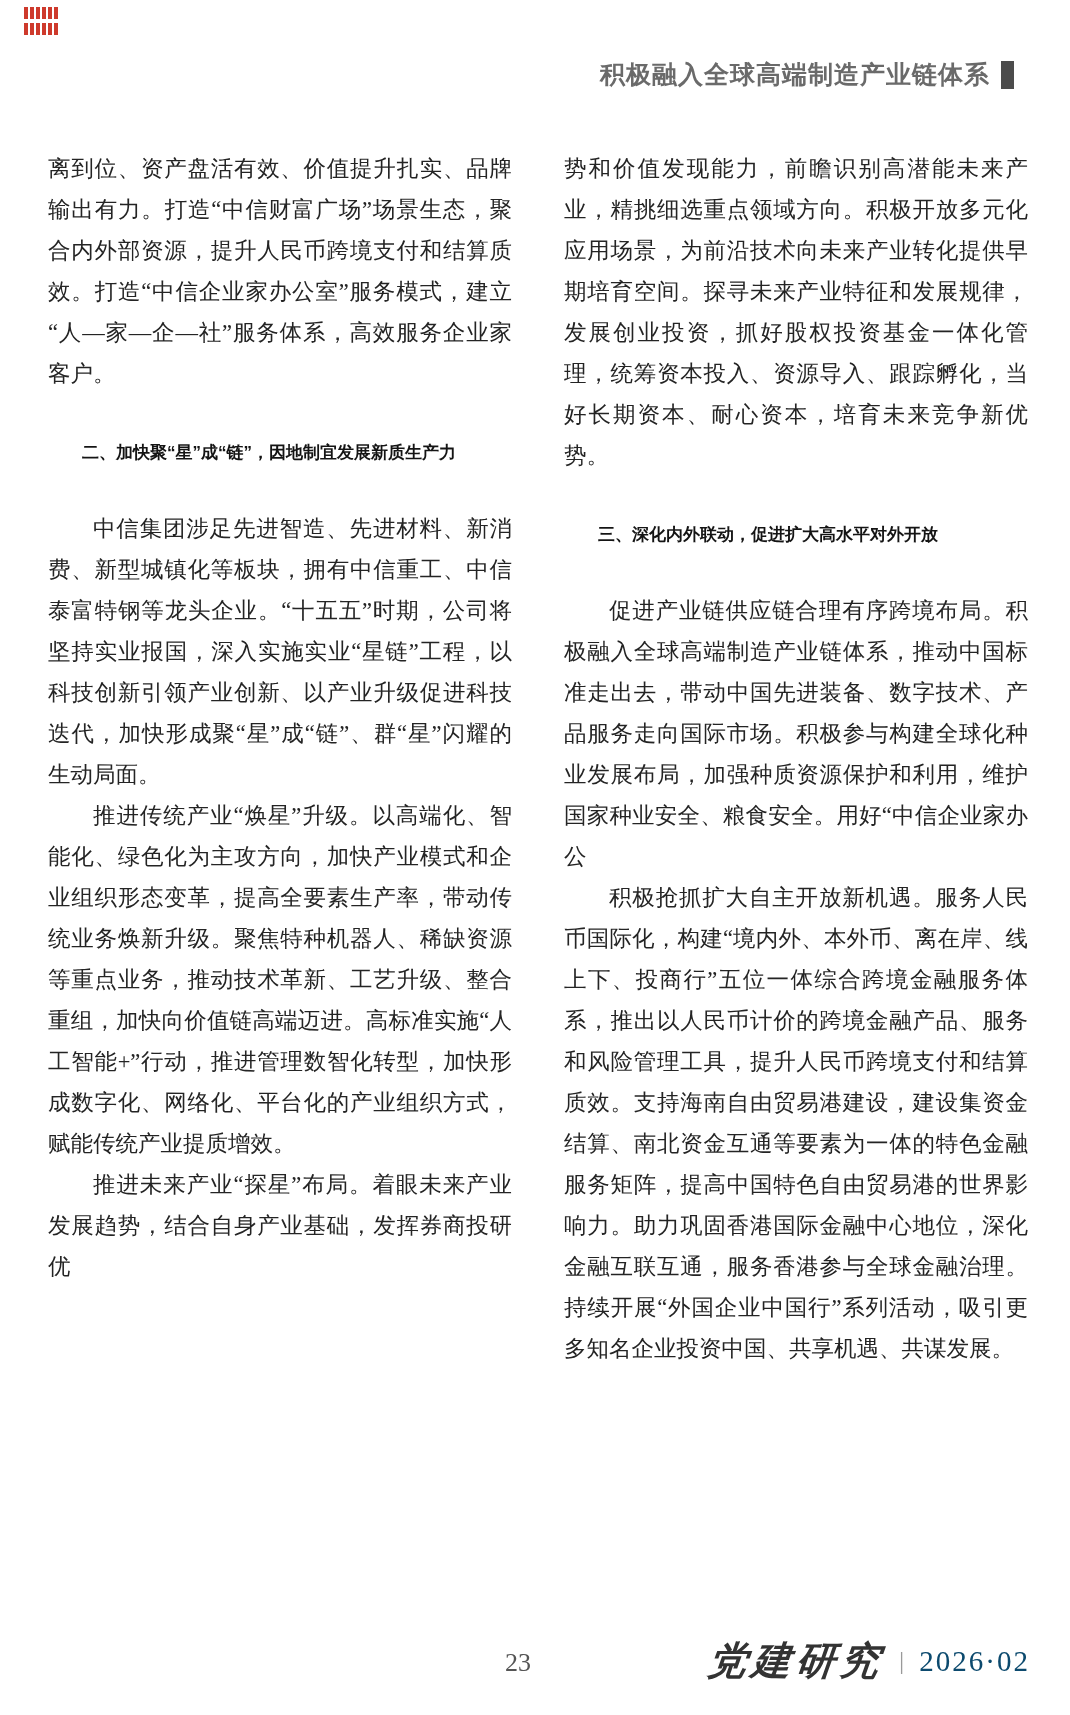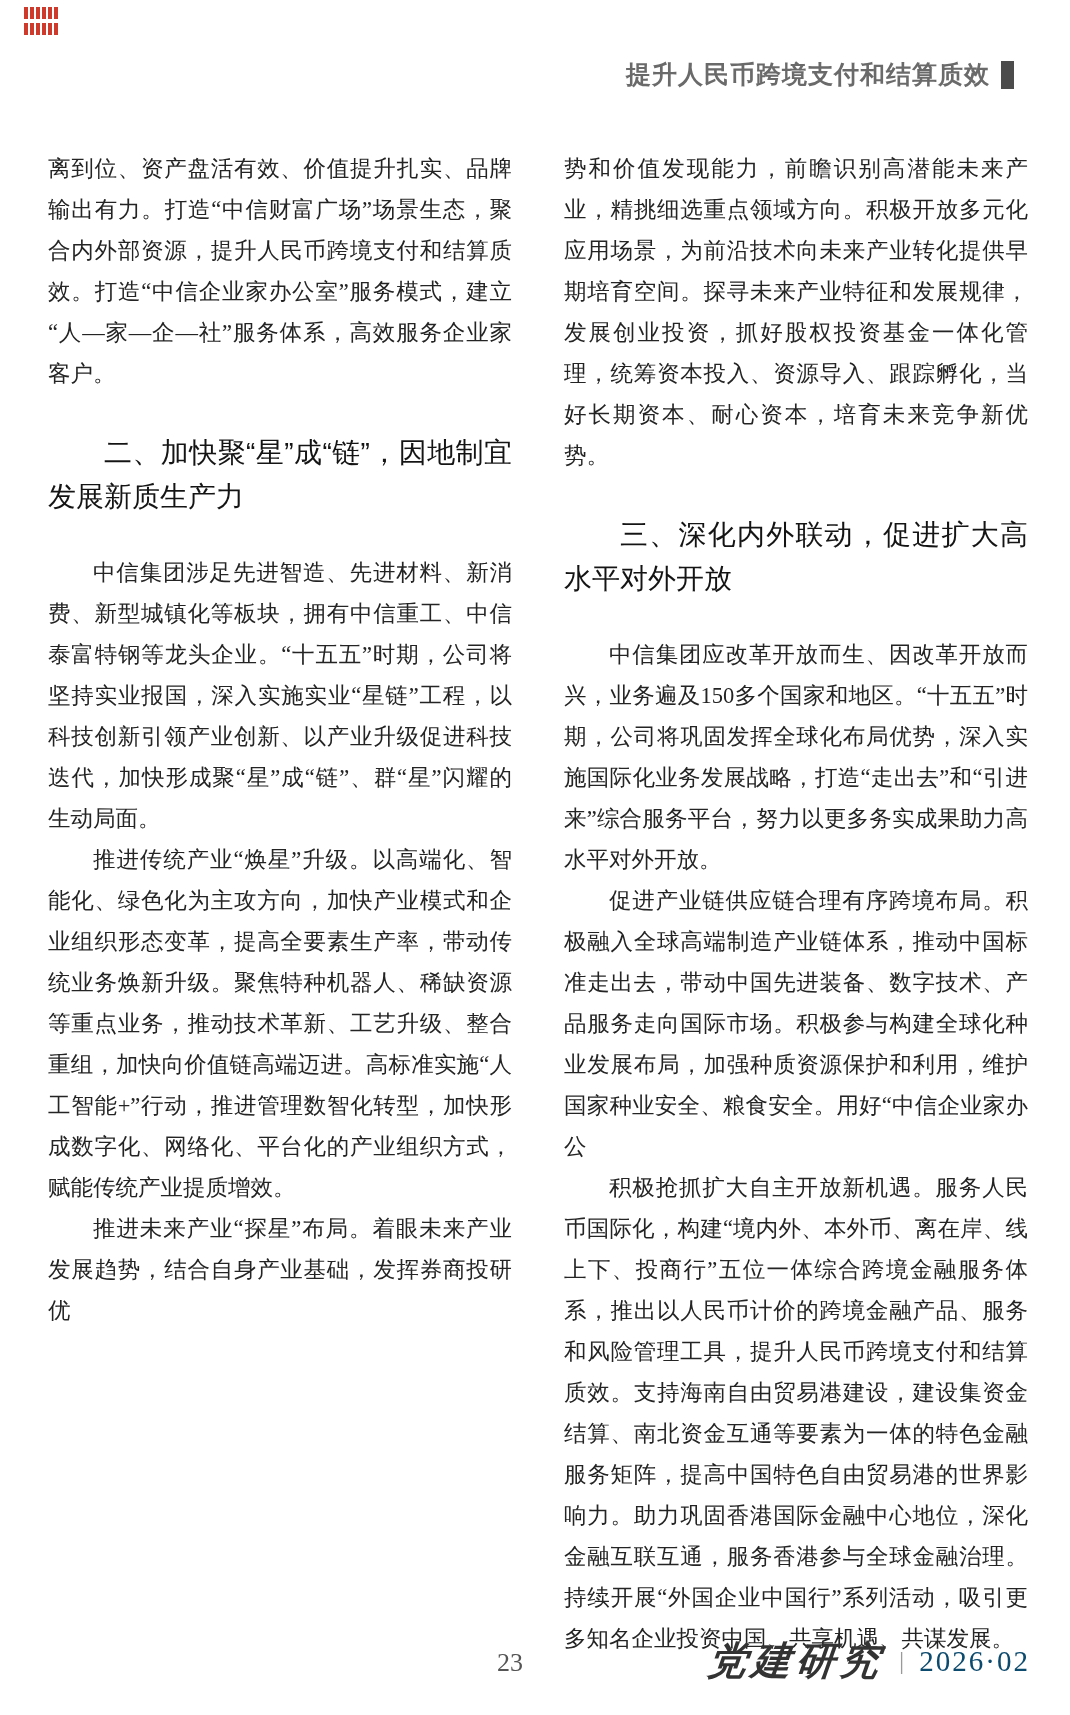--- a/index.html
+++ b/index.html
@@ -36,29 +36,30 @@
   .para,.para-continued{
     margin:0;
     font-size:22.5px;line-height:41px;color:#242424;
     text-align:justify;text-justify:inter-ideograph;
     word-break:break-all;
   }
   .para{text-indent:2em;}
   .section-heading{
     margin:37px 0 33px 0;
     font-family:"Liberation Sans","DejaVu Sans",sans-serif;
-    font-weight:400;font-size:28px;line-height:44px;color:#141414;
+    font-weight:700;font-size:17px;line-height:44px;color:#141414;
     text-indent:2em;text-align:justify;word-break:break-all;
   }
   
   .page-number{
     position:absolute;left:0;width:1020px;top:1648px;
     text-align:center;
     font-size:26px;color:#555555;
     font-family:"Liberation Serif","DejaVu Serif",serif;
+    padding-left:8px;
   }
   .footer-journal{
     position:absolute;right:40px;top:1630px;height:62px;
     display:flex;align-items:center;gap:15px;
   }
   .journal-name{
     font-family:"DejaVu Serif","Liberation Serif",serif;
     font-style:italic;font-weight:700;
     font-size:39px;color:#333333;letter-spacing:5px;
     transform:skewX(-6deg);
@@ -76,38 +77,37 @@
 <body>
 
 <div class="page">
 
   <div class="corner-marks">
     <div class="mark-row"></div>
     <div class="mark-row"></div>
   </div>
 
   <div class="page-header">
-    <span class="header-title">提升人民币跨境支付和结算质效</span>
+    <span class="header-title">积极融入全球高端制造产业链体系</span>
     <span class="header-marker"></span>
   </div>
 
   <div class="columns">
 
     <div class="column">
       <p class="para-continued">离到位、资产盘活有效、价值提升扎实、品牌输出有力。打造“中信财富广场”场景生态，聚合内外部资源，提升人民币跨境支付和结算质效。打造“中信企业家办公室”服务模式，建立“人—家—企—社”服务体系，高效服务企业家客户。</p>
       <h2 class="section-heading">二、加快聚“星”成“链”，因地制宜发展新质生产力</h2>
       <p class="para">中信集团涉足先进智造、先进材料、新消费、新型城镇化等板块，拥有中信重工、中信泰富特钢等龙头企业。“十五五”时期，公司将坚持实业报国，深入实施实业“星链”工程，以科技创新引领产业创新、以产业升级促进科技迭代，加快形成聚“星”成“链”、群“星”闪耀的生动局面。</p>
       <p class="para">推进传统产业“焕星”升级。以高端化、智能化、绿色化为主攻方向，加快产业模式和企业组织形态变革，提高全要素生产率，带动传统业务焕新升级。聚焦特种机器人、稀缺资源等重点业务，推动技术革新、工艺升级、整合重组，加快向价值链高端迈进。高标准实施“人工智能+”行动，推进管理数智化转型，加快形成数字化、网络化、平台化的产业组织方式，赋能传统产业提质增效。</p>
       <p class="para">推进未来产业“探星”布局。着眼未来产业发展趋势，结合自身产业基础，发挥券商投研优</p>
     </div>
 
     <div class="column">
       <p class="para-continued">势和价值发现能力，前瞻识别高潜能未来产业，精挑细选重点领域方向。积极开放多元化应用场景，为前沿技术向未来产业转化提供早期培育空间。探寻未来产业特征和发展规律，发展创业投资，抓好股权投资基金一体化管理，统筹资本投入、资源导入、跟踪孵化，当好长期资本、耐心资本，培育未来竞争新优势。</p>
       <h2 class="section-heading">三、深化内外联动，促进扩大高水平对外开放</h2>
-      <p class="para">中信集团应改革开放而生、因改革开放而兴，业务遍及150多个国家和地区。“十五五”时期，公司将巩固发挥全球化布局优势，深入实施国际化业务发展战略，打造“走出去”和“引进来”综合服务平台，努力以更多务实成果助力高水平对外开放。</p>
       <p class="para">促进产业链供应链合理有序跨境布局。积极融入全球高端制造产业链体系，推动中国标准走出去，带动中国先进装备、数字技术、产品服务走向国际市场。积极参与构建全球化种业发展布局，加强种质资源保护和利用，维护国家种业安全、粮食安全。用好“中信企业家办公</p>
       <p class="para">积极抢抓扩大自主开放新机遇。服务人民币国际化，构建“境内外、本外币、离在岸、线上下、投商行”五位一体综合跨境金融服务体系，推出以人民币计价的跨境金融产品、服务和风险管理工具，提升人民币跨境支付和结算质效。支持海南自由贸易港建设，建设集资金结算、南北资金互通等要素为一体的特色金融服务矩阵，提高中国特色自由贸易港的世界影响力。助力巩固香港国际金融中心地位，深化金融互联互通，服务香港参与全球金融治理。持续开展“外国企业中国行”系列活动，吸引更多知名企业投资中国、共享机遇、共谋发展。</p>
     </div>
 
   </div>
 
   <div class="page-number">23</div>
 
   <div class="footer-journal">
     <span class="journal-name">党建研究</span>

